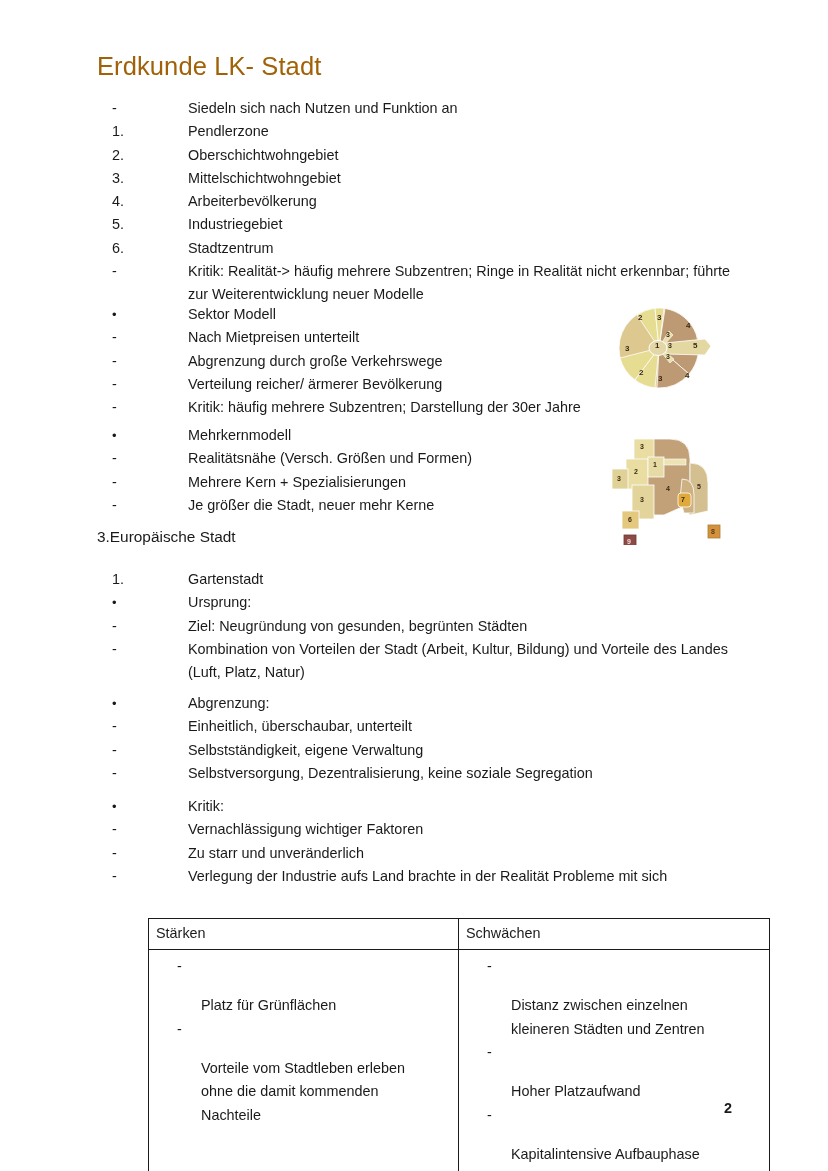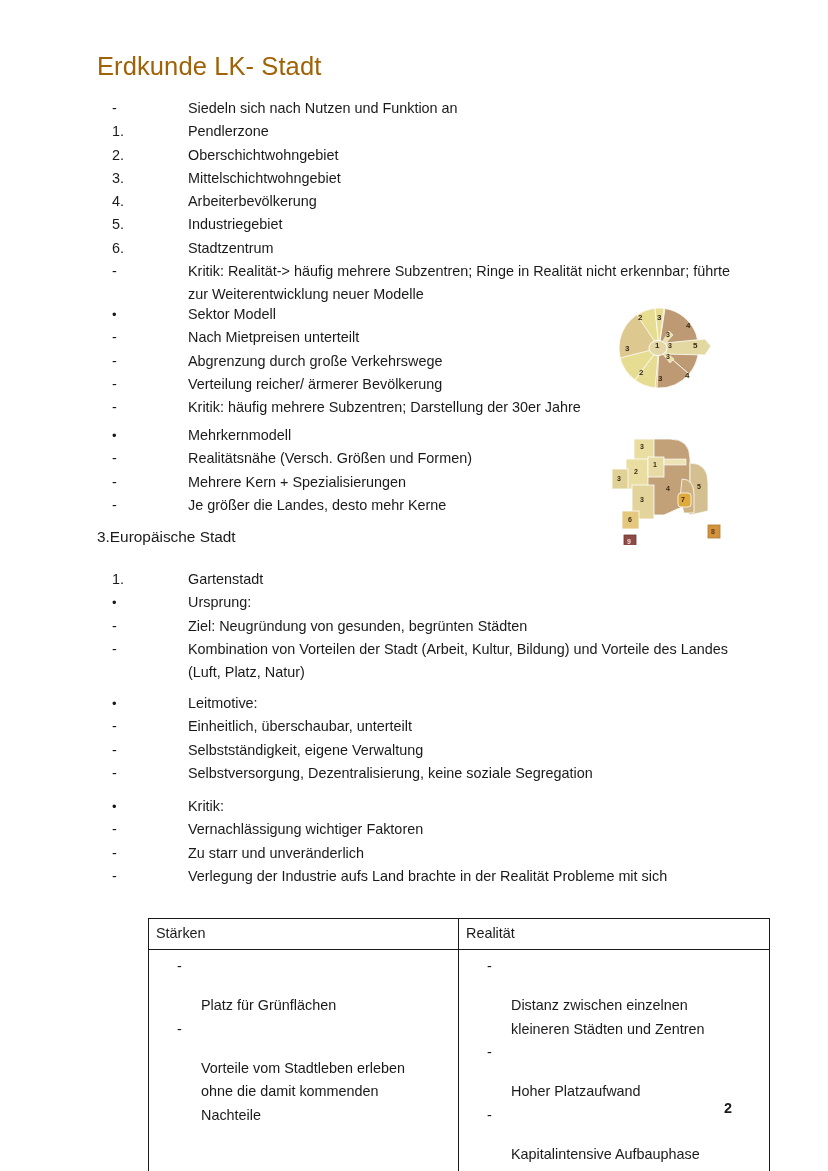--- a/index.html
+++ b/index.html
@@ -217,21 +217,21 @@
     <div class="li">
       <span class="marker">-</span>
       <span class="txt">Realitätsnähe (Versch. Größen und Formen)</span>
     </div>
     <div class="li">
       <span class="marker">-</span>
       <span class="txt">Mehrere Kern + Spezialisierungen</span>
     </div>
     <div class="li">
       <span class="marker">-</span>
-      <span class="txt">Je größer die Landes, desto mehr Kerne</span>
+      <span class="txt">Je größer die Stadt, neuer mehr Kerne</span>
     </div>
   </div>
 
   <div class="section-heading" style="top:525px;">3.Europäische Stadt</div>
 
   <div class="list-block" style="top:568px;">
     <div class="li">
       <span class="marker">1.</span>
       <span class="txt">Gartenstadt</span>
     </div>
@@ -245,21 +245,21 @@
     </div>
     <div class="li">
       <span class="marker">-</span>
       <span class="txt wrapfix">Kombination von Vorteilen der Stadt (Arbeit, Kultur, Bildung) und Vorteile des Landes (Luft, Platz, Natur)</span>
     </div>
   </div>
 
   <div class="list-block" style="top:692px;">
     <div class="li">
       <span class="marker dot">•</span>
-      <span class="txt">Leitmotive:</span>
+      <span class="txt">Abgrenzung:</span>
     </div>
     <div class="li">
       <span class="marker">-</span>
       <span class="txt">Einheitlich, überschaubar, unterteilt</span>
     </div>
     <div class="li">
       <span class="marker">-</span>
       <span class="txt">Selbstständigkeit, eigene Verwaltung</span>
     </div>
     <div class="li">
@@ -365,21 +365,21 @@
     <div class="fignum" style="left:24px; top:93px; font-size:7px;">6</div>
     <div class="fignum" style="left:77px; top:73px; font-size:7px;">7</div>
     <div class="fignum" style="left:107px; top:105px; font-size:7px; color:#5e3a18;">8</div>
     <div class="fignum" style="left:23px; top:115px; font-size:7px; color:#f0d8d5;">9</div>
   </div>
 
   <table class="sw-table">
     <tbody>
         <tr>
       <td class="head-cell" style="width:291px;">Stärken</td>
-      <td class="head-cell" style="width:292px;">Realität</td>
+      <td class="head-cell" style="width:292px;">Schwächen</td>
     </tr>
     <tr>
       <td class="body-cell">
         <div class="tli">
           <span class="tmarker">-</span>
           <span class="ttxt">
             <span class="cont">Platz für Grünflächen</span>
           </span>
         </div>
         <div class="tli">

